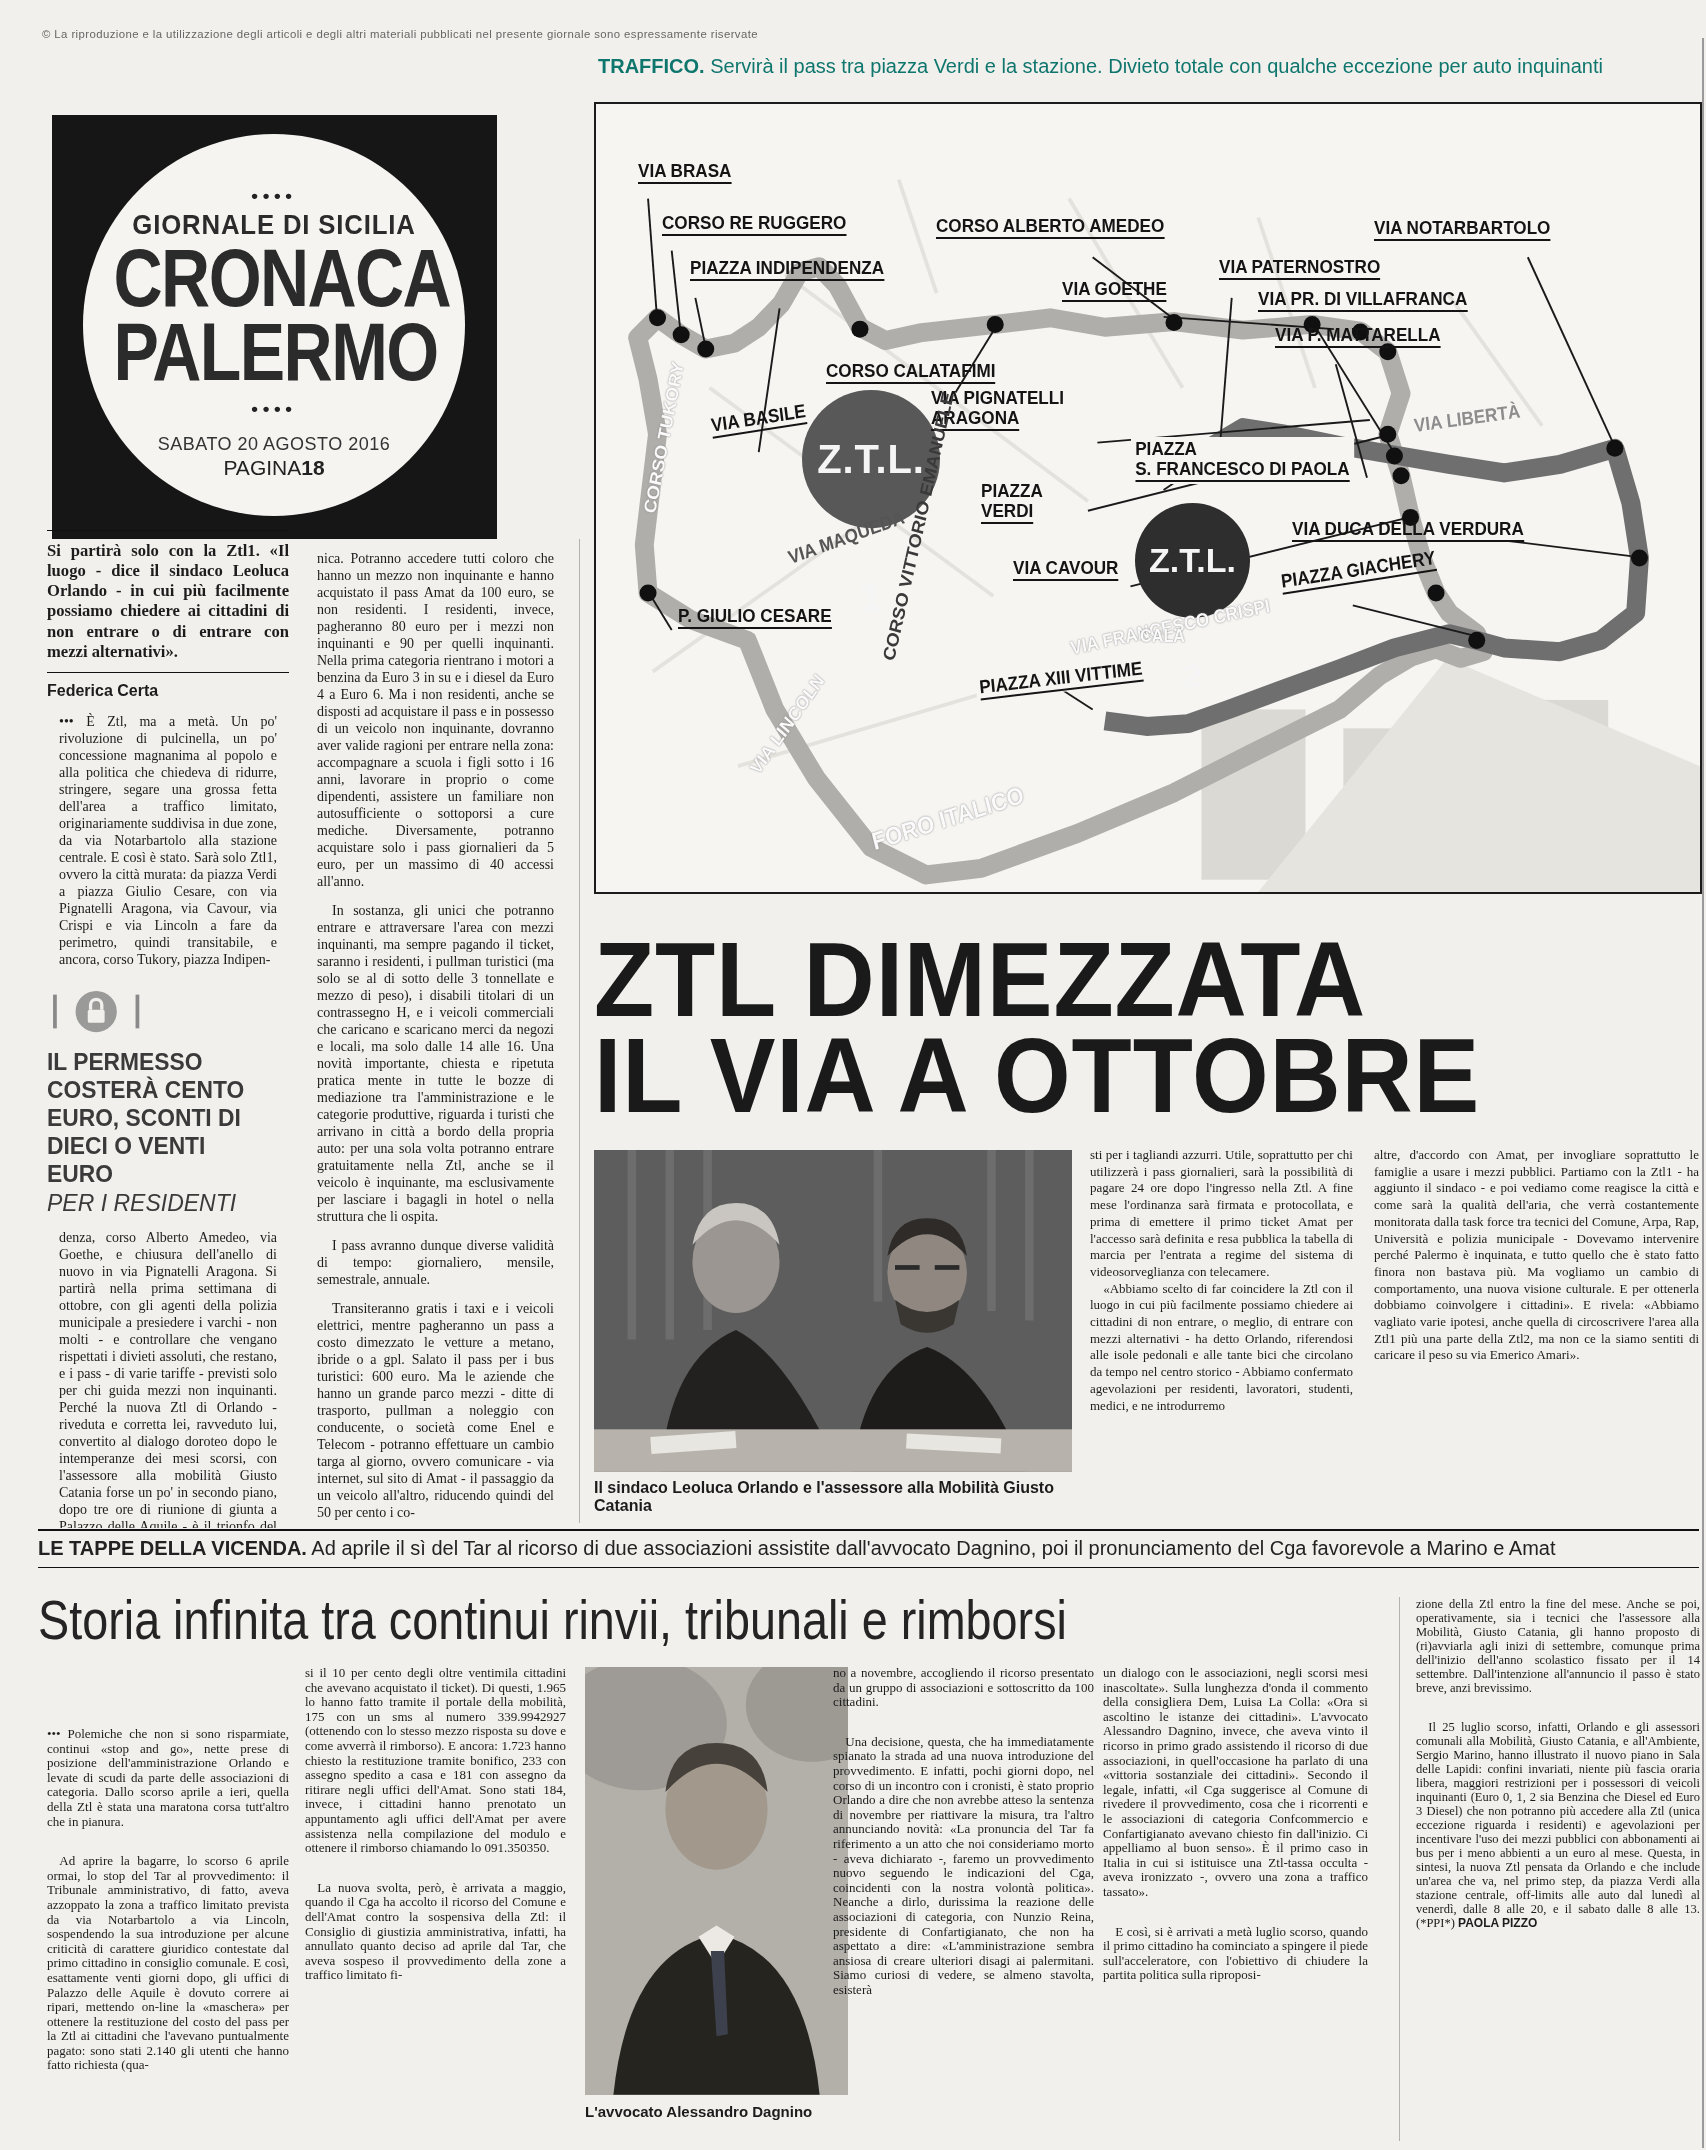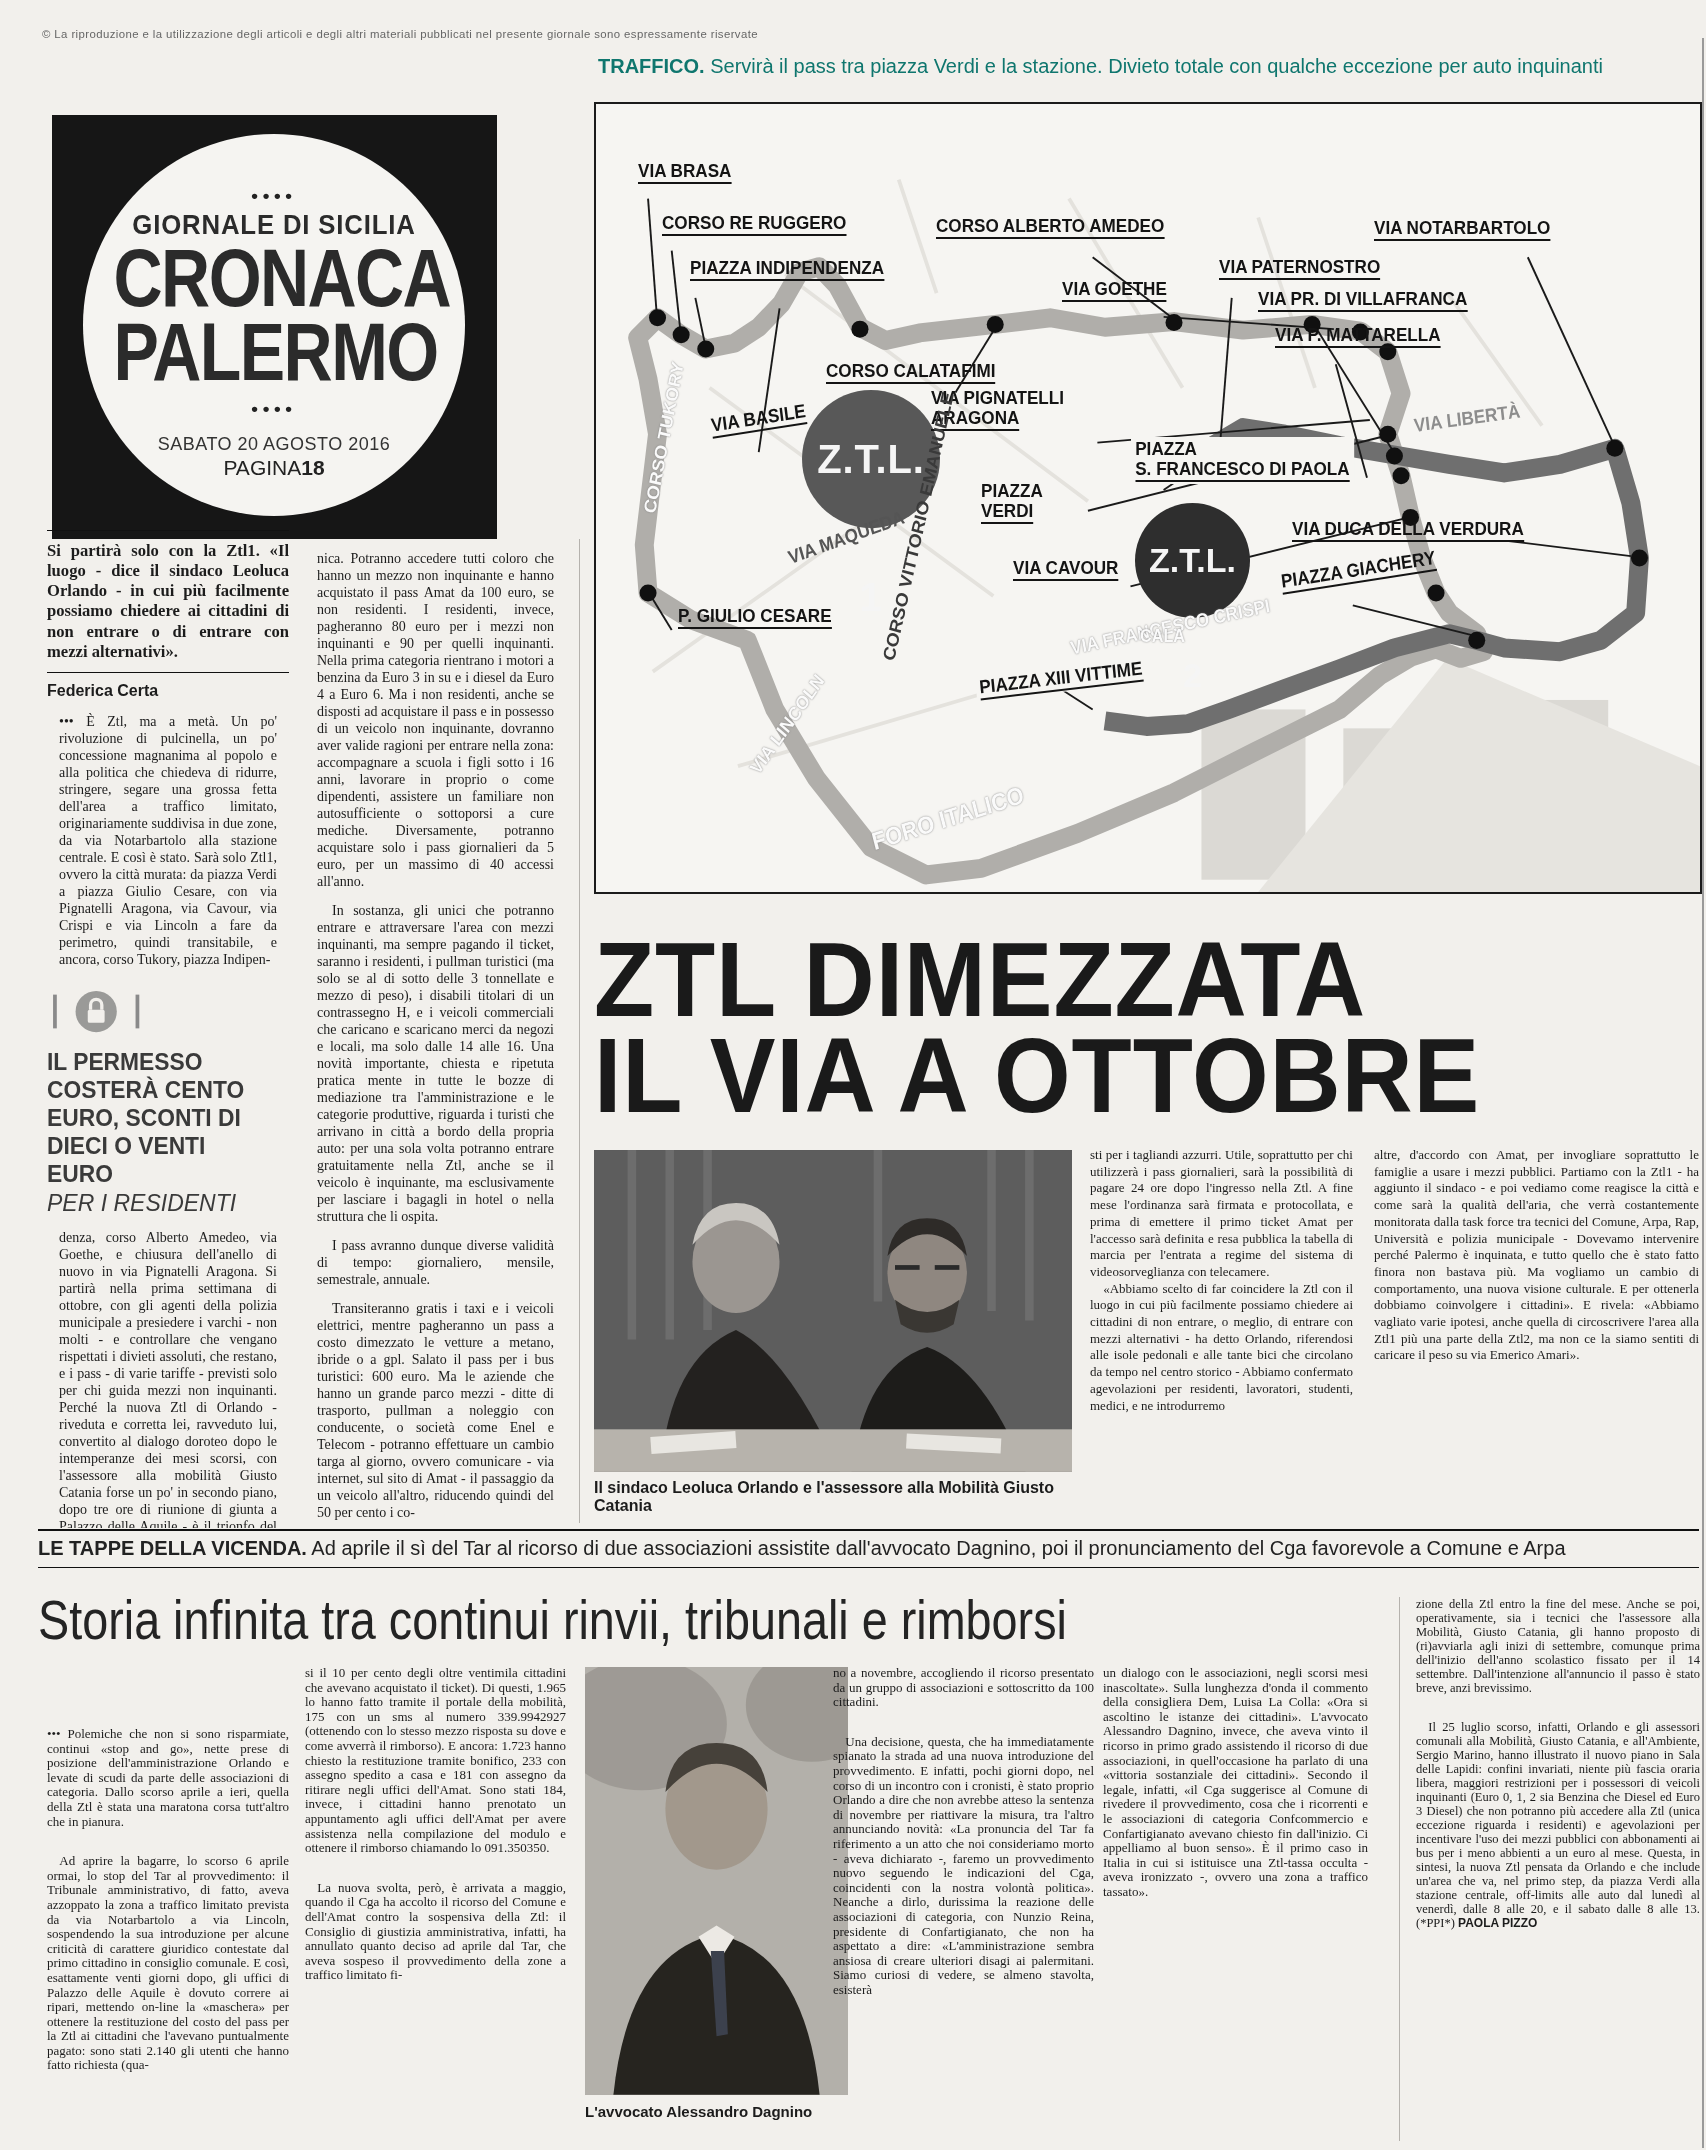--- a/index.html
+++ b/index.html
@@ -279,21 +279,21 @@
 
   <div class="col rcol" style="left:1090px;top:1147px;width:263px;height:371px">
     <p>sti per i tagliandi azzurri. Utile, soprattutto per chi utilizzerà i pass giornalieri, sarà la possibilità di pagare 24 ore dopo l'ingresso nella Ztl. A fine mese l'ordinanza sarà firmata e protocollata, e prima di emettere il primo ticket Amat per l'accesso sarà definita e resa pubblica la tabella di marcia per l'entrata a regime del sistema di videosorveglianza con telecamere.</p>
     <p class="ind">«Abbiamo scelto di far coincidere la Ztl con il luogo in cui più facilmente possiamo chiedere ai cittadini di non entrare, o meglio, di entrare con mezzi alternativi - ha detto Orlando, riferendosi alle isole pedonali e alle tante bici che circolano da tempo nel centro storico - Abbiamo confermato agevolazioni per residenti, lavoratori, studenti, medici, e ne introdurremo</p>
   </div>
   <div class="col rcol" style="left:1374px;top:1147px;width:325px;height:371px">
     <p>altre, d'accordo con Amat, per invogliare soprattutto le famiglie a usare i mezzi pubblici. Partiamo con la Ztl1 - ha aggiunto il sindaco - e poi vediamo come reagisce la città e come sarà la qualità dell'aria, che verrà costantemente monitorata dalla task force tra tecnici del Comune, Arpa, Rap, Università e polizia municipale - Dovevamo intervenire perché Palermo è inquinata, e tutto quello che è stato fatto finora non bastava più. Ma vogliamo un cambio di comportamento, una nuova visione culturale. E per ottenerla dobbiamo coinvolgere i cittadini». E rivela: «Abbiamo vagliato varie ipotesi, anche quella di circoscrivere l'area alla Ztl1 più una parte della Ztl2, ma non ce la siamo sentiti di caricare il peso su via Emerico Amari».</p>
   </div>
 
   <div id="strip" class="abs">
-    <span class="slabel">LE TAPPE DELLA VICENDA.</span><span> Ad aprile il sì del Tar al ricorso di due associazioni assistite dall'avvocato Dagnino, poi il pronunciamento del Cga favorevole a Comune e Arpa</span>
+    <span class="slabel">LE TAPPE DELLA VICENDA.</span><span> Ad aprile il sì del Tar al ricorso di due associazioni assistite dall'avvocato Dagnino, poi il pronunciamento del Cga favorevole a Marino e Amat</span>
   </div>
 
   <div id="headline2" class="abs">Storia infinita tra continui rinvii, tribunali e rimborsi</div>
 
   <div class="col bbody" style="left:47px;top:1727px;width:242px;height:478px">
     <p>••• Polemiche che non si sono risparmiate, continui «stop and go», nette prese di posizione dell'amministrazione Orlando e levate di scudi da parte delle associazioni di categoria. Dallo scorso aprile a ieri, quella della Ztl è stata una maratona corsa tutt'altro che in pianura.</p>
     <p class="ind">Ad aprire la bagarre, lo scorso 6 aprile ormai, lo stop del Tar al provvedimento: il Tribunale amministrativo, di fatto, aveva azzoppato la zona a traffico limitato prevista da via Notarbartolo a via Lincoln, sospendendo la sua introduzione per alcune criticità di carattere giuridico contestate dal primo cittadino in consiglio comunale. E così, esattamente venti giorni dopo, gli uffici di Palazzo delle Aquile è dovuto correre ai ripari, mettendo on-line la «maschera» per ottenere la restituzione del costo del pass per la Ztl ai cittadini che l'avevano puntualmente pagato: sono stati 2.140 gli utenti che hanno fatto richiesta (qua-</p>
   </div>
   <div class="col bbody" style="left:305px;top:1666px;width:261px;height:478px">
     <p>si il 10 per cento degli oltre ventimila cittadini che avevano acquistato il ticket). Di questi, 1.965 lo hanno fatto tramite il portale della mobilità, 175 con un sms al numero 339.9942927 (ottenendo con lo stesso mezzo risposta su dove e come avverrà il rimborso). E ancora: 1.723 hanno chiesto la restituzione tramite bonifico, 233 con assegno spedito a casa e 181 con assegno da ritirare negli uffici dell'Amat. Sono stati 184, invece, i cittadini hanno prenotato un appuntamento agli uffici dell'Amat per avere assistenza nella compilazione del modulo e ottenere il rimborso chiamando lo 091.350350.</p>
@@ -313,20 +313,21 @@
     </svg>
   </div>
   <div id="caption2" class="abs">L'avvocato Alessandro Dagnino</div>
 
   <div class="col bbody" style="left:833px;top:1666px;width:261px;height:478px">
     <p>no a novembre, accogliendo il ricorso presentato da un gruppo di associazioni e sottoscritto da 100 cittadini.</p>
     <p class="ind">Una decisione, questa, che ha immediatamente spianato la strada ad una nuova introduzione del provvedimento. E infatti, pochi giorni dopo, nel corso di un incontro con i cronisti, è stato proprio Orlando a dire che non avrebbe atteso la sentenza di novembre per riattivare la misura, tra l'altro annunciando novità: «La pronuncia del Tar fa riferimento a un atto che noi consideriamo morto - aveva dichiarato -, faremo un provvedimento nuovo seguendo le indicazioni del Cga, coincidenti con la nostra volontà politica». Neanche a dirlo, durissima la reazione delle associazioni di categoria, con Nunzio Reina, presidente di Confartigianato, che non ha aspettato a dire: «L'amministrazione sembra ansiosa di creare ulteriori disagi ai palermitani. Siamo curiosi di vedere, se almeno stavolta, esisterà</p>
   </div>
   <div class="col bbody" style="left:1103px;top:1666px;width:265px;height:478px">
     <p>un dialogo con le associazioni, negli scorsi mesi inascoltate». Sulla lunghezza d'onda il commento della consigliera Dem, Luisa La Colla: «Ora si ascoltino le istanze dei cittadini». L'avvocato Alessandro Dagnino, invece, che aveva vinto il ricorso in primo grado assistendo il ricorso di due associazioni, in quell'occasione ha parlato di una «vittoria sostanziale dei cittadini». Secondo il legale, infatti, «il Cga suggerisce al Comune di rivedere il provvedimento, cosa che i ricorrenti e le associazioni di categoria Confcommercio e Confartigianato avevano chiesto fin dall'inizio. Ci appelliamo al buon senso». È il primo caso in Italia in cui si istituisce una Ztl-tassa occulta - aveva ironizzato -, ovvero una zona a traffico tassato».</p>
+    <p class="ind">E così, si è arrivati a metà luglio scorso, quando il primo cittadino ha cominciato a spingere il piede sull'acceleratore, con l'obiettivo di chiudere la partita politica sulla riproposi-</p>
   </div>
 
   <div id="vrule2" class="abs"></div>
 
   <div class="col bbody" style="left:1416px;top:1597px;width:284px;height:547px;font-size:12.5px;line-height:14px">
     <p>zione della Ztl entro la fine del mese. Anche se poi, operativamente, sia i tecnici che l'assessore alla Mobilità, Giusto Catania, gli hanno proposto di (ri)avviarla agli inizi di settembre, comunque prima dell'inizio dell'anno scolastico fissato per il 14 settembre. Dall'intenzione all'annuncio il passo è stato breve, anzi brevissimo.</p>
     <p class="ind"><span>Il 25 luglio scorso, infatti, Orlando e gli assessori comunali alla Mobilità, Giusto Catania, e all'Ambiente, Sergio Marino, hanno illustrato il nuovo piano in Sala delle Lapidi: confini invariati, niente più fascia oraria libera, maggiori restrizioni per i possessori di veicoli inquinanti (Euro 0, 1, 2 sia Benzina che Diesel ed Euro 3 Diesel) che non potranno più accedere alla Ztl (unica eccezione riguarda i residenti) e agevolazioni per incentivare l'uso dei mezzi pubblici con abbonamenti ai bus per i meno abbienti a un euro al mese. Questa, in sintesi, la nuova Ztl pensata da Orlando e che include un'area che va, nel primo step, da piazza Verdi alla stazione centrale, off-limits alle auto dal lunedì al venerdì, dalle 8 alle 20, e il sabato dalle 8 alle 13. (*PPI*)</span> <b class="byl2">PAOLA PIZZO</b></p>
   </div>
 
 </div>

